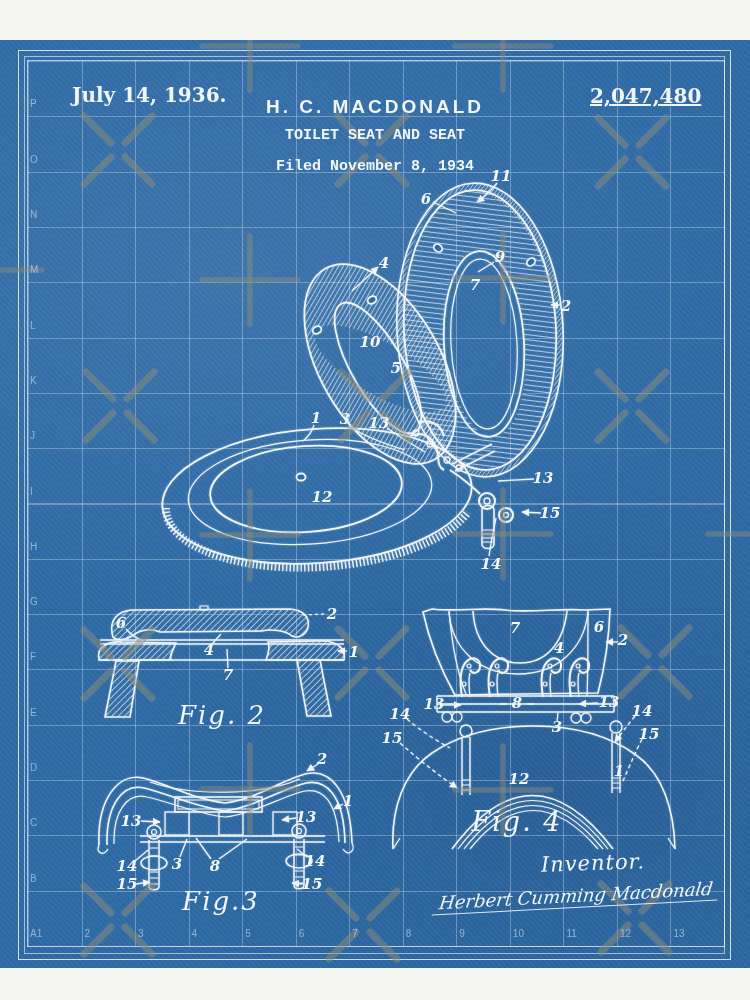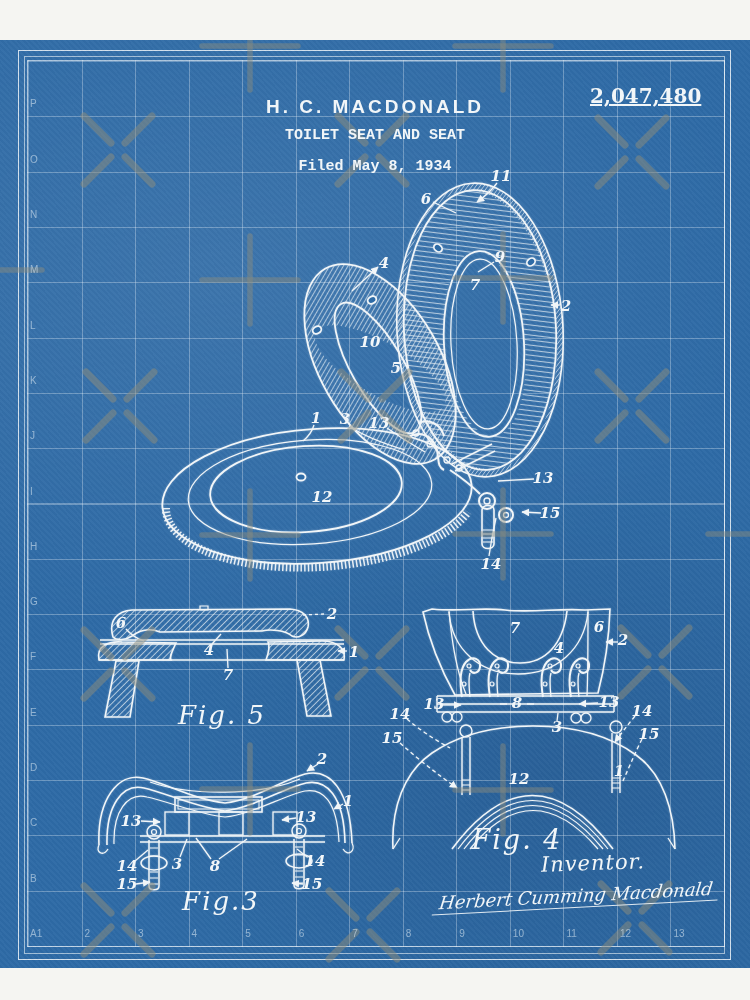--- a/index.html
+++ b/index.html
@@ -321,28 +321,29 @@
       <line x1="455" y1="750" x2="551" y2="750" stroke="#8e8d7c" stroke-width="5.5" stroke-linecap="round" opacity="0.45"></line>
       <line x1="-6" y1="186" x2="-6" y2="274" stroke="#8e8d7c" stroke-width="5.5" stroke-linecap="round" opacity="0.45"></line>
       <line x1="-54" y1="230" x2="42" y2="230" stroke="#8e8d7c" stroke-width="5.5" stroke-linecap="round" opacity="0.45"></line>
       <line x1="756" y1="450" x2="756" y2="538" stroke="#8e8d7c" stroke-width="5.5" stroke-linecap="round" opacity="0.45"></line>
       <line x1="708" y1="494" x2="804" y2="494" stroke="#8e8d7c" stroke-width="5.5" stroke-linecap="round" opacity="0.45"></line>
     </svg>
 
   <div class="band" style="top:0;height:40px;"></div>
   <div class="band" style="top:968px;height:32px;"></div>
 
+  <div class="txt serifb" style="left:72px;top:83px;font-size:20px;">July 14, 1936.</div>
   <div class="txt gothic ctr" style="left:375px;top:96px;font-size:19px;">H. C. MACDONALD</div>
   <div class="txt serifb" style="left:590px;top:84px;font-size:20px;text-decoration:underline;">2,047,480</div>
   <div class="txt mono ctr" style="left:375px;top:127px;font-size:15px;">TOILET SEAT AND SEAT</div>
-  <div class="txt mono ctr" style="left:375px;top:158px;font-size:15px;">Filed May 8, 1934</div>
-
-  <div class="txt figcap ctr" style="left:222px;top:700px;font-size:26px;">Fig. 5</div>
+  <div class="txt mono ctr" style="left:375px;top:158px;font-size:15px;">Filed November 8, 1934</div>
+
+  <div class="txt figcap ctr" style="left:222px;top:700px;font-size:26px;">Fig. 2</div>
   <div class="txt figcap ctr" style="left:221px;top:886px;font-size:26px;">Fig.3</div>
-  <div class="txt figcap ctr" style="left:517px;top:806px;font-size:27px;margin-top:18px;">Fig. 4</div>
+  <div class="txt figcap ctr" style="left:517px;top:806px;font-size:27px;">Fig. 4</div>
 
   <div class="txt" id="inventor" style="left:593px;top:851px;">Inventor.</div>
   <div class="txt" id="signature" style="left:576px;top:885px;">Herbert Cumming Macdonald</div>
 
   <div id="partlabels">
       <span class="part-label" style="left: 501px; top: 176px;">11</span>
       <span class="part-label" style="left: 426px; top: 199px;">6</span>
       <span class="part-label" style="left: 384px; top: 263px;">4</span>
       <span class="part-label" style="left: 500px; top: 257px;">9</span>
       <span class="part-label" style="left: 566px; top: 306px;">2</span>

